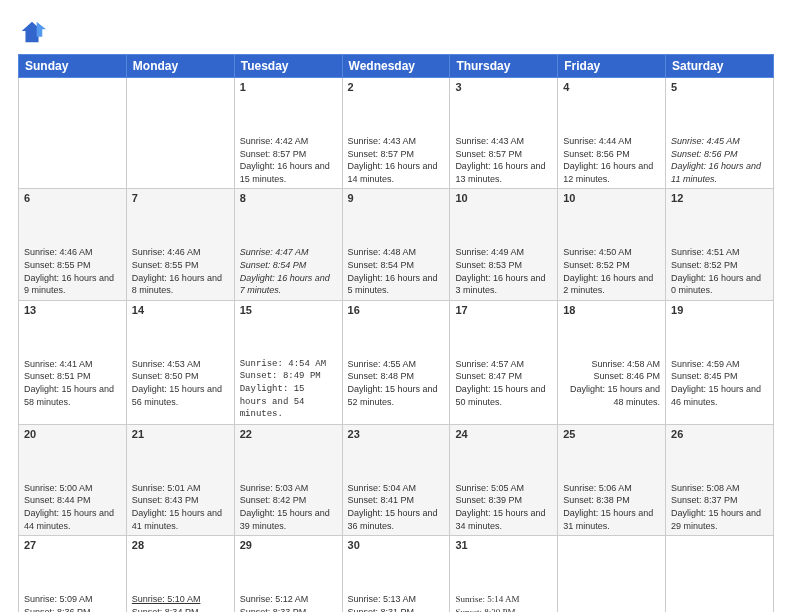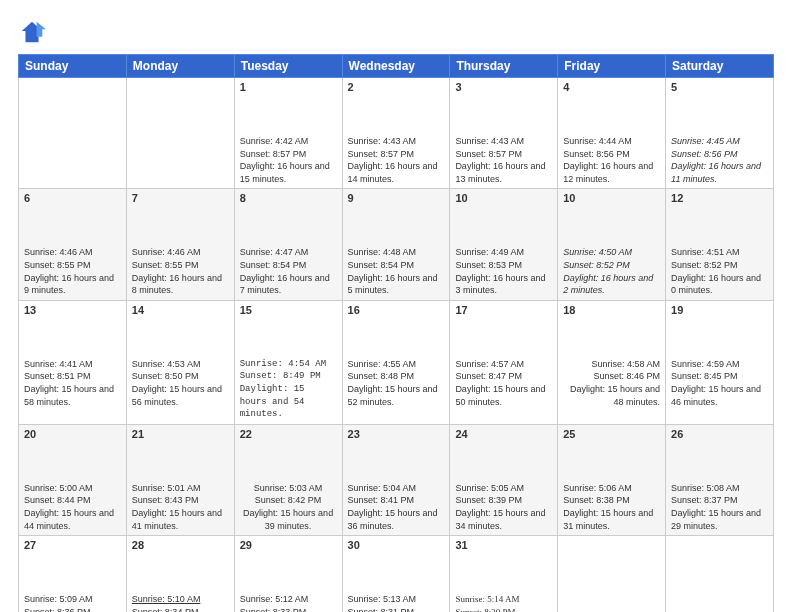--- a/index.html
+++ b/index.html
@@ -181,39 +181,39 @@
 Daylight: 16 hours and 9 minutes.</div>
           </td>
           <td>
             <span class="day-num">7</span>
             <div class="day-info" style="white-space: pre-line;">Sunrise: 4:46 AM
 Sunset: 8:55 PM
 Daylight: 16 hours and 8 minutes.</div>
           </td>
           <td>
             <span class="day-num">8</span>
-            <div class="day-info" style="white-space: pre-line;">Sunrise: 4:47 AM
+            <div class="day-info" style="white-space: pre-line; font-style: italic;">Sunrise: 4:47 AM
 Sunset: 8:54 PM
 Daylight: 16 hours and 7 minutes.</div>
           </td>
           <td>
             <span class="day-num">9</span>
             <div class="day-info" style="white-space: pre-line;">Sunrise: 4:48 AM
 Sunset: 8:54 PM
 Daylight: 16 hours and 5 minutes.</div>
           </td>
           <td>
             <span class="day-num">10</span>
             <div class="day-info" style="white-space: pre-line;">Sunrise: 4:49 AM
 Sunset: 8:53 PM
 Daylight: 16 hours and 3 minutes.</div>
           </td>
           <td>
             <span class="day-num">10</span>
-            <div class="day-info" style="white-space: pre-line; font-style: italic;">Sunrise: 4:50 AM
+            <div class="day-info" style="white-space: pre-line;">Sunrise: 4:50 AM
 Sunset: 8:52 PM
 Daylight: 16 hours and 2 minutes.</div>
           </td>
           <td>
             <span class="day-num">12</span>
             <div class="day-info" style="white-space: pre-line;">Sunrise: 4:51 AM
 Sunset: 8:52 PM
 Daylight: 16 hours and 0 minutes.</div>
           </td>
         </tr>
@@ -269,21 +269,21 @@
 Daylight: 15 hours and 44 minutes.</div>
           </td>
           <td>
             <span class="day-num">21</span>
             <div class="day-info" style="white-space: pre-line;">Sunrise: 5:01 AM
 Sunset: 8:43 PM
 Daylight: 15 hours and 41 minutes.</div>
           </td>
           <td>
             <span class="day-num">22</span>
-            <div class="day-info" style="white-space: pre-line; text-align: center;">Sunrise: 5:03 AM
+            <div class="day-info" style="white-space: pre-line;">Sunrise: 5:03 AM
 Sunset: 8:42 PM
 Daylight: 15 hours and 39 minutes.</div>
           </td>
           <td>
             <span class="day-num">23</span>
             <div class="day-info" style="white-space: pre-line;">Sunrise: 5:04 AM
 Sunset: 8:41 PM
 Daylight: 15 hours and 36 minutes.</div>
           </td>
           <td>

